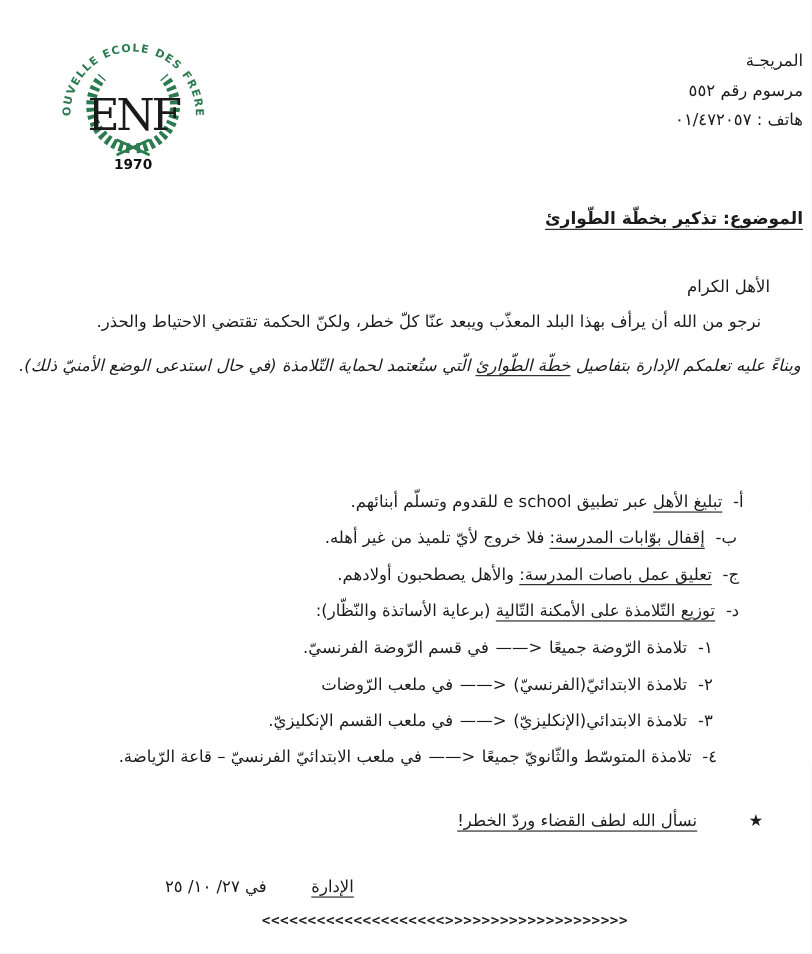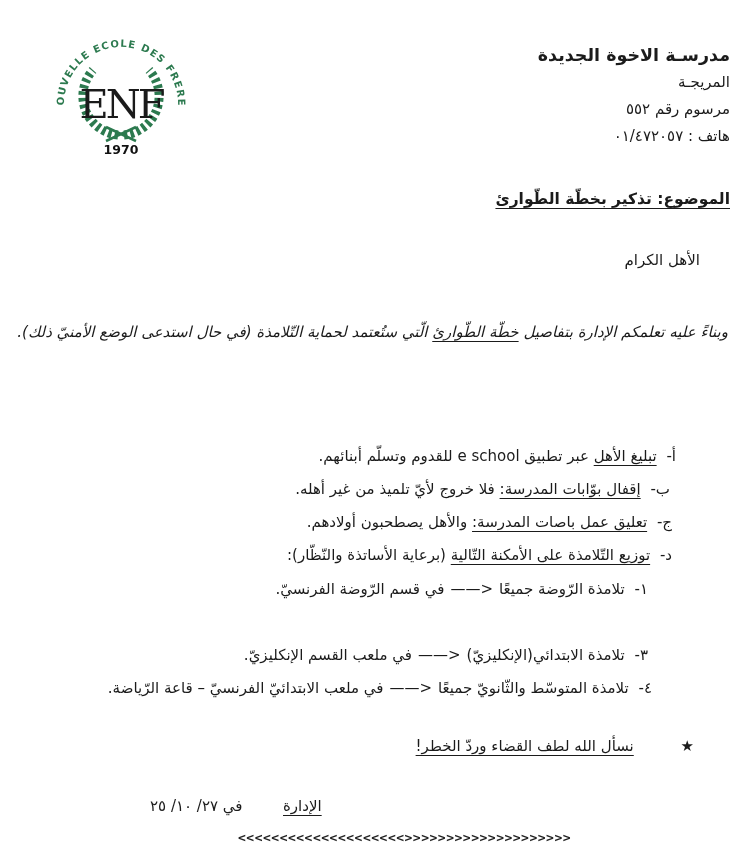--- a/index.html
+++ b/index.html
@@ -61,32 +61,32 @@
         <path d="M 74,129 A 39,39 0 0 0 99,64" fill="none" stroke="#2c7a4f" stroke-width="9" stroke-dasharray="3.5,3"></path>
         <path d="M 56,135 L 86,121" stroke="#2c7a4f" stroke-width="2.5"></path>
         <path d="M 56,121 L 86,135" stroke="#2c7a4f" stroke-width="2.5"></path>
       </g>
       <text x="71" y="112" text-anchor="middle" font-size="40" letter-spacing="-3" font-family="DejaVu Serif, serif" fill="#1a1a1a">ENF</text>
       <text x="71" y="148" text-anchor="middle" font-size="12.5" font-weight="bold" font-family="DejaVu Sans, sans-serif" fill="#111">1970</text>
     </svg>
   </div>
 
   <div class="abs rtl header-block">
-    <div class="header-line school-name">مدرسـة الاخوة الجديدة</div>
     <div class="header-line" style="padding-left:64px;">المريجـة</div>
     <div class="header-line" style="padding-left:48px;">مرسوم رقم ٥٥٢</div>
     <div class="header-line">هاتف : ٠١/٤٧٢٠٥٧</div>
   </div>
 
   <div class="abs rtl line subject">
     <span class="u">الموضوع: تذكير بخطّة الطّوارئ</span>
   </div>
 
   <div class="abs rtl line salutation">الأهل الكرام</div>
 
+  <div class="abs rtl line para1">نرجو من الله أن يرأف بهذا البلد المعذّب ويبعد عنّا كلّ خطر، ولكنّ الحكمة تقتضي الاحتياط والحذر.</div>
 
   <div class="abs rtl para2" style="white-space:normal;font-style:italic;">
     <span>وبناءً عليه تعلمكم الإدارة بتفاصيل</span>
     <span class="u">خطّة الطّوارئ</span>
     <span>الّتي ستُعتمد لحماية التّلامذة (في حال استدعى الوضع الأمنيّ ذلك).</span>
   </div>
 
 
   <div class="abs rtl line item-a">
     <span class="marker">أ-</span>
@@ -106,20 +106,24 @@
   <div class="abs rtl line item-d">
     <span class="marker">د-</span>
     <span class="u">توزيع التّلامذة على الأمكنة التّالية</span>
     <span>(برعاية الأساتذة والنّظّار):</span>
   </div>
 
   <div class="abs rtl line n1">
     <span class="marker">١-</span>
     <span>تلامذة الرّوضة جميعًا</span><span class="arrow">——&gt;</span><span>في قسم الرّوضة الفرنسيّ.</span>
   </div>
+  <div class="abs rtl line n2">
+    <span class="marker">٢-</span>
+    <span>تلامذة الابتدائيّ(الفرنسيّ)</span><span class="arrow">——&gt;</span><span>في ملعب الرّوضات</span>
+  </div>
   <div class="abs rtl line n3">
     <span class="marker">٣-</span>
     <span>تلامذة الابتدائي(الإنكليزيّ)</span><span class="arrow">——&gt;</span><span>في ملعب القسم الإنكليزيّ.</span>
   </div>
   <div class="abs rtl line n4">
     <span class="marker">٤-</span>
     <span>تلامذة المتوسّط والثّانويّ جميعًا</span><span class="arrow">——&gt;</span><span>في ملعب الابتدائيّ الفرنسيّ – قاعة الرّياضة.</span>
   </div>
 
   <div class="abs rtl line closing">

